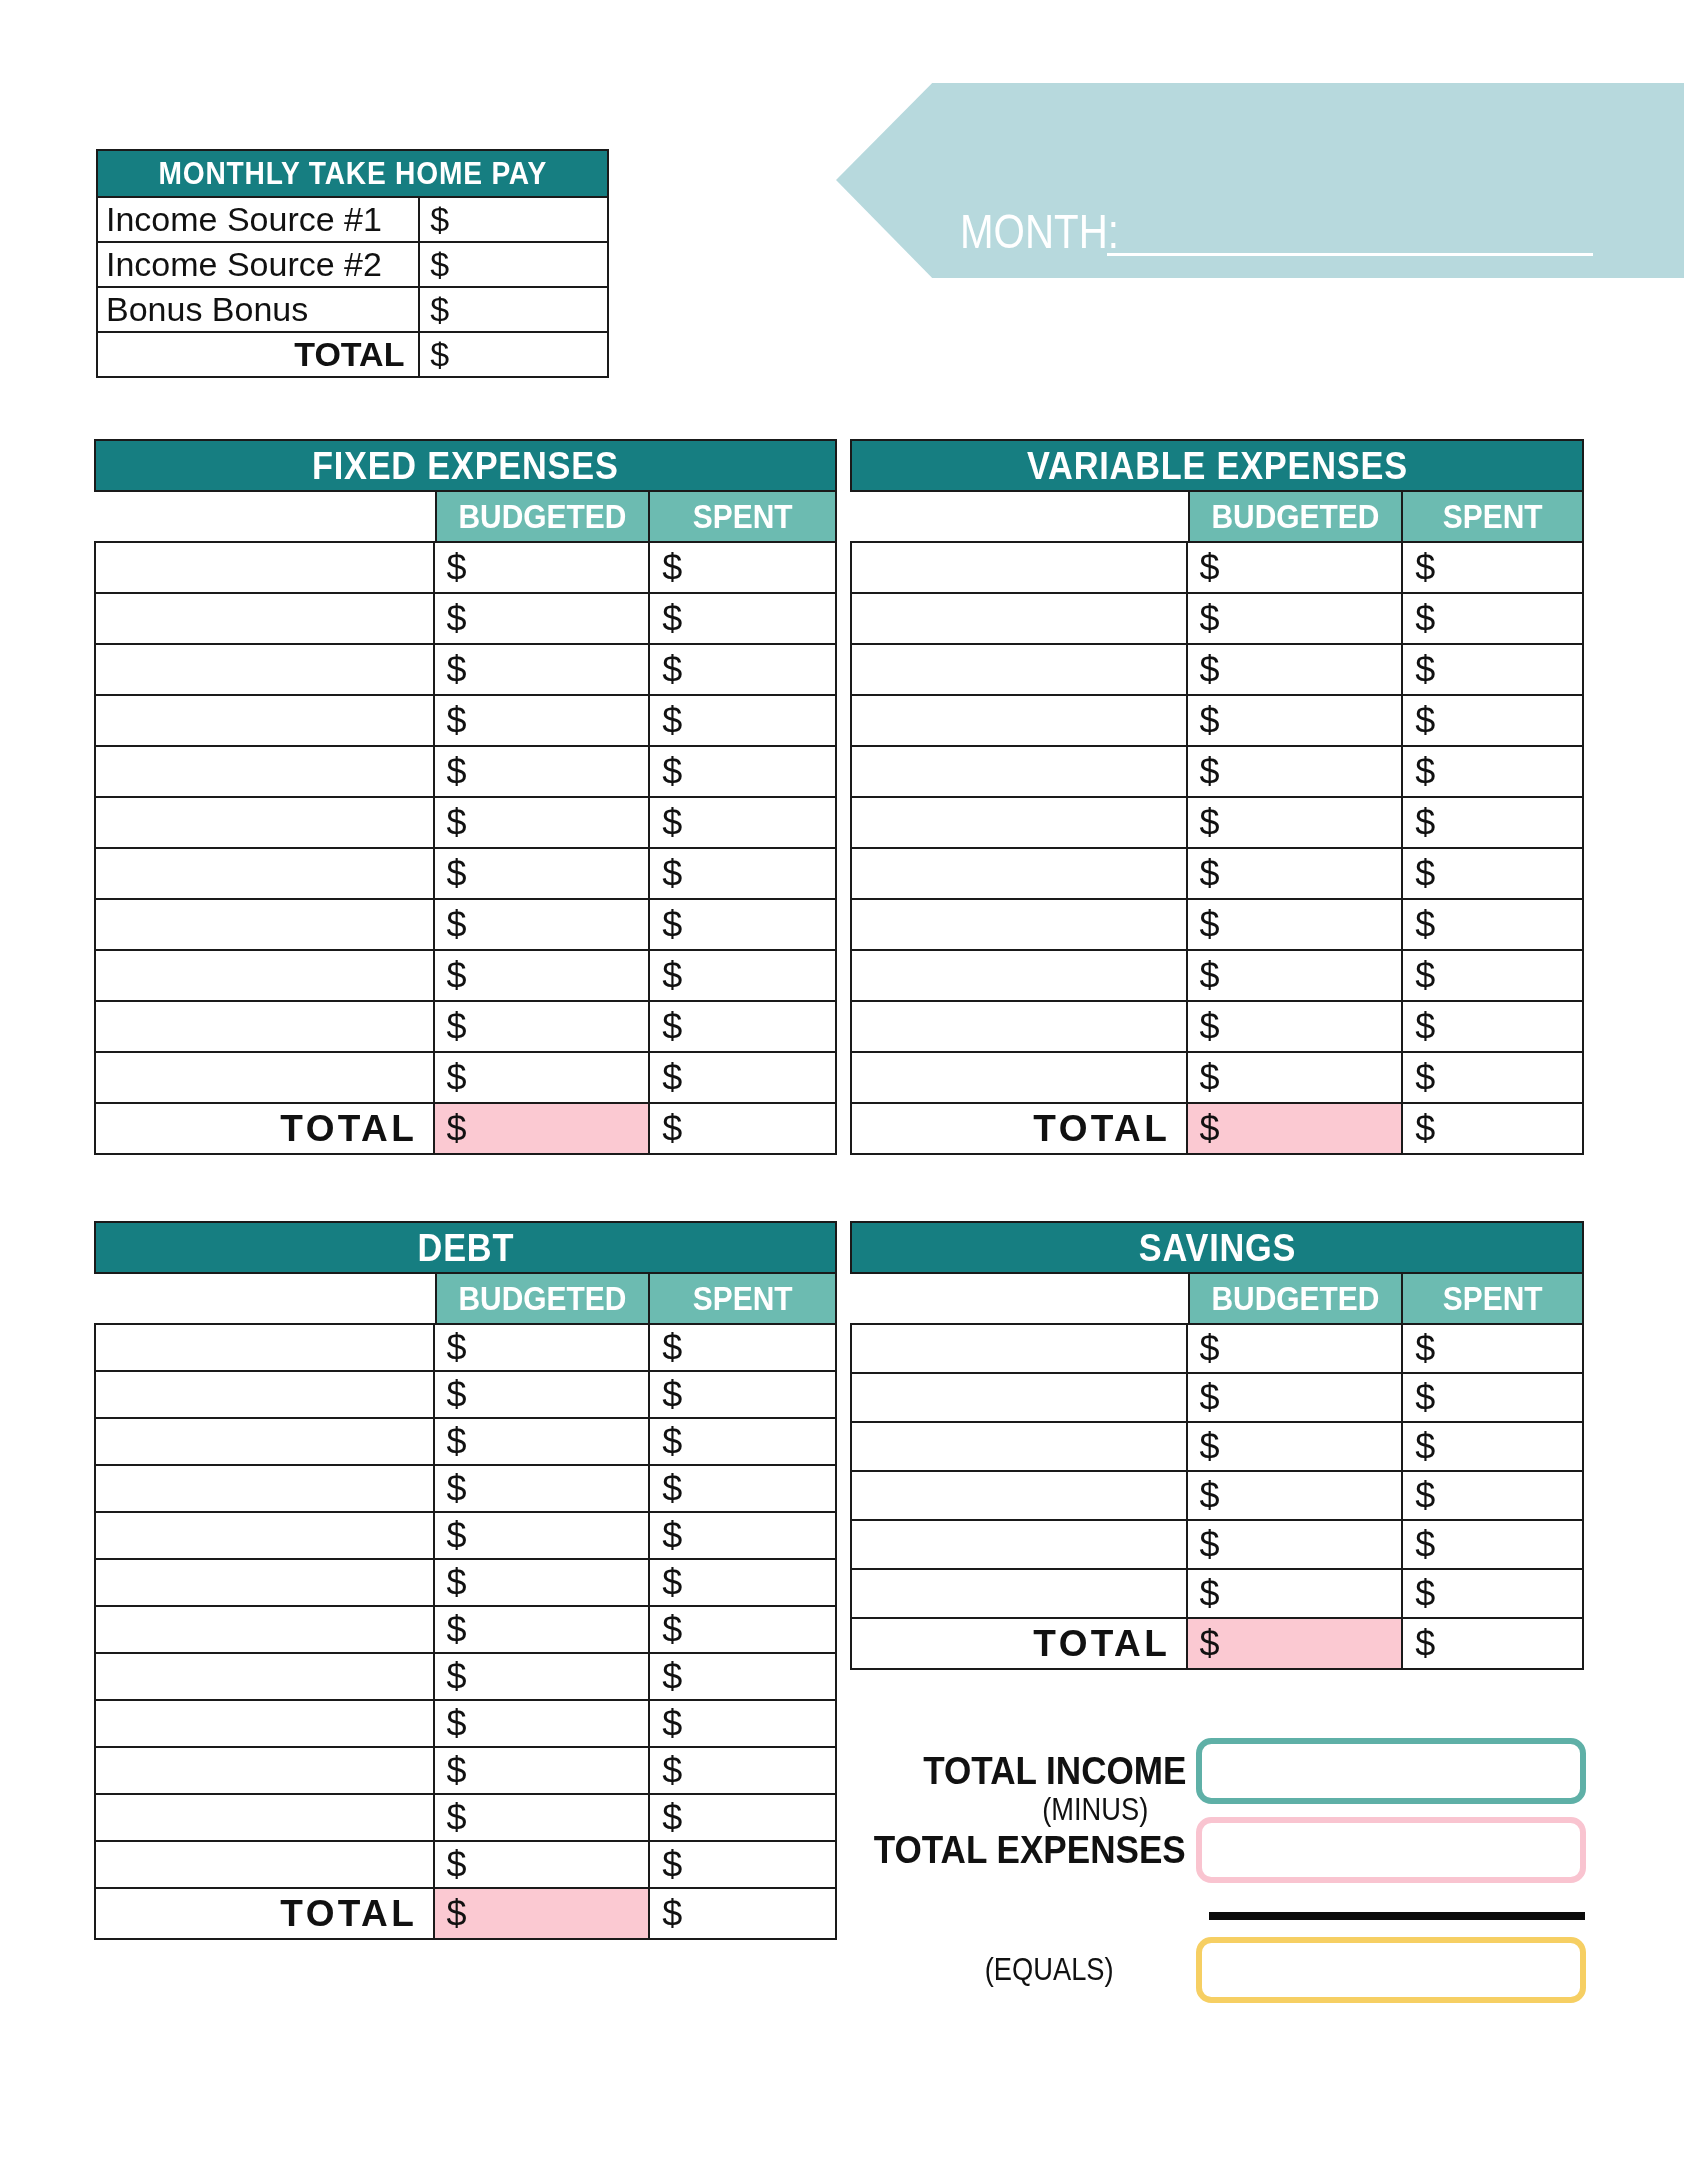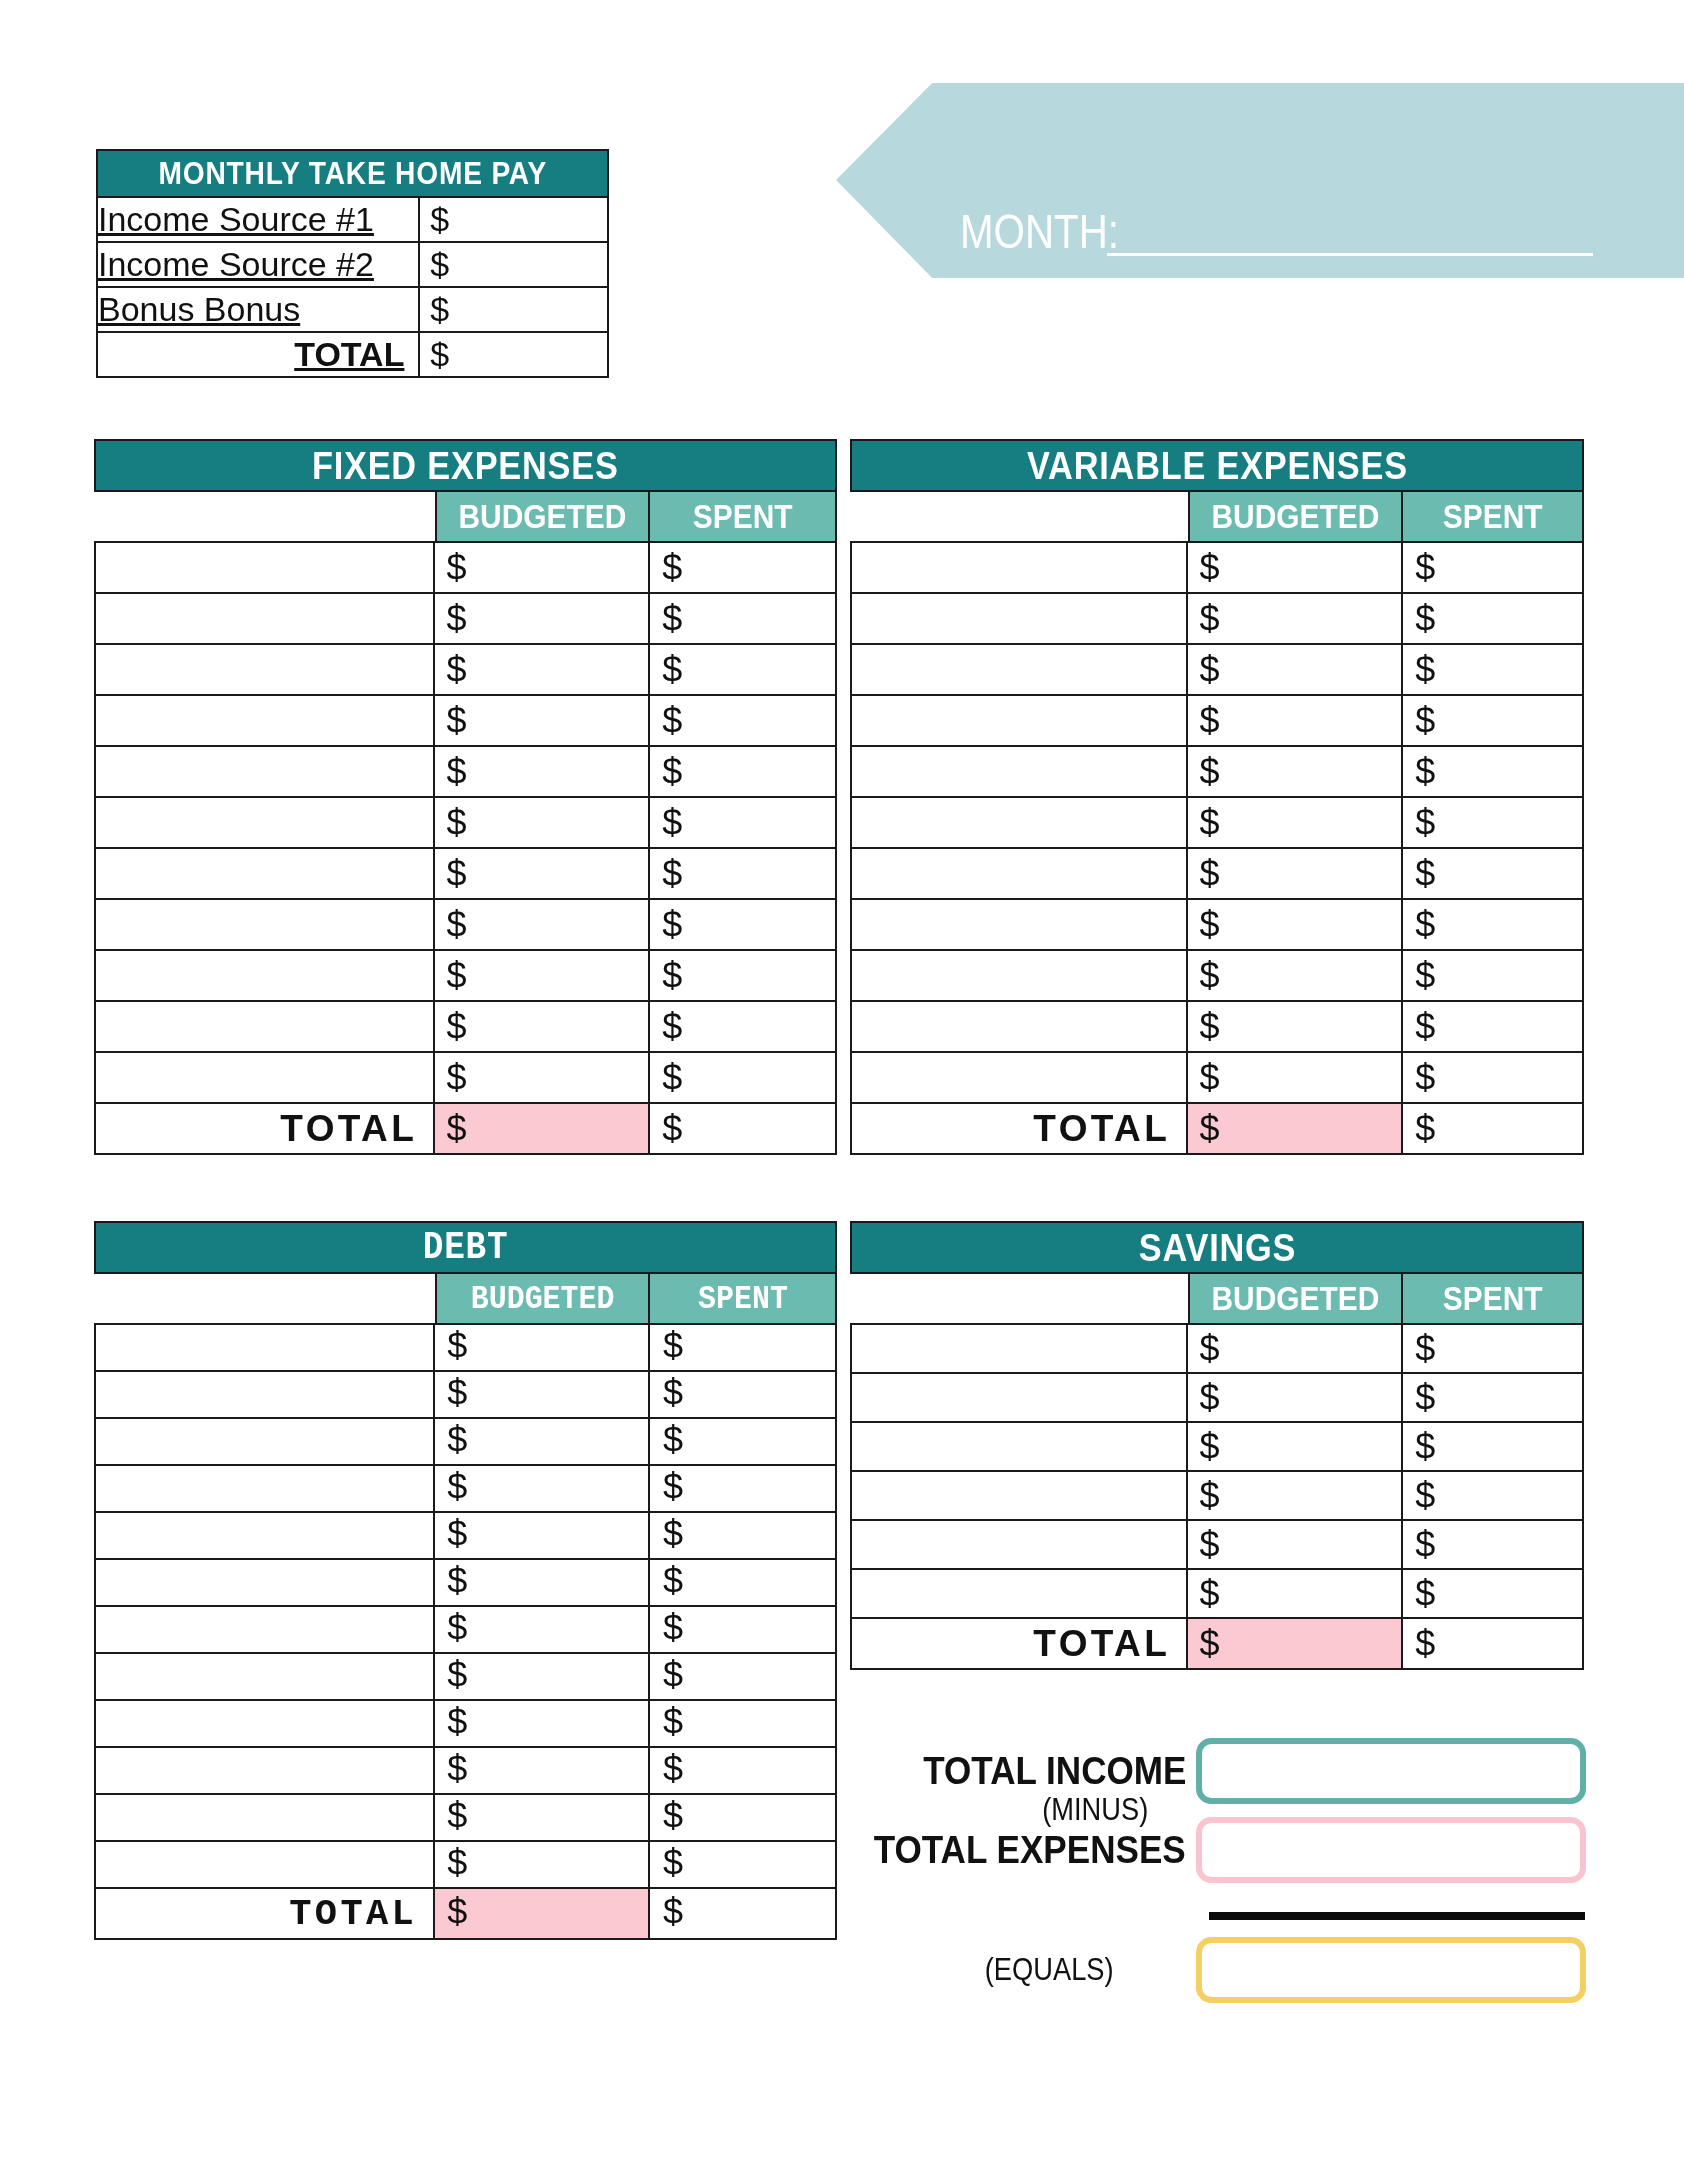--- a/index.html
+++ b/index.html
@@ -17,40 +17,40 @@
   .income .hdr{
     box-sizing:border-box;height:49px;background:var(--dark-teal);
     border:2.6px solid #1a1a1a;color:#fff;font-weight:bold;font-size:32px;
     display:flex;align-items:center;justify-content:center;letter-spacing:0.9px;
   }
   .income .row{display:flex;}
   .income .cell{
     box-sizing:border-box;height:45px;border-bottom:2.6px solid #1a1a1a;border-right:2.6px solid #1a1a1a;
     display:flex;align-items:center;font-size:34px;background:#fff;
   }
-  .income .c-label{width:324px;border-left:2.6px solid #1a1a1a;padding-left:0;text-decoration:underline;}
+  .income .c-label{width:324px;border-left:2.6px solid #1a1a1a;padding-left:8px;}
   .income .c-label.total{justify-content:flex-end;padding-right:13.6px;font-weight:bold;}
   .income .c-value{width:189px;padding-left:10.2px;}
 
   
   .banner{position:absolute;left:836px;top:83px;width:848px;height:195px;}
   .banner svg{position:absolute;left:0;top:0;}
   .banner .title{
     position:absolute;left:128px;top:25.6px;color:#fff;font-size:78px;font-weight:400;line-height:1.1;
   }
   .banner .month{
     position:absolute;left:124px;top:121px;color:#fff;font-size:48px;font-weight:400;
   }
   .banner .month-line{position:absolute;left:271px;top:170px;width:486px;height:3.4px;background:#fff;}
 
   
   .tbl{position:absolute;}
   .tbl-fixed   {left:94px; top:439px; width:743px; --c1:341px;--c2:216px;--c3:187px;--rowh:51px;}
   .tbl-variable{left:850px; top:439px; width:734px; --c1:338px;--c2:216px;--c3:181px;--rowh:51px;}
-  .tbl-debt    {left:94px; top:1221px;width:743px;font-family:Liberation Mono, monospace; --c1:341px;--c2:216px;--c3:187px;--rowh:47px;}
+  .tbl-debt    {left:94px; top:1221px;width:743px; --c1:341px;--c2:216px;--c3:187px;--rowh:47px;}
   .tbl-savings {left:850px; top:1221px;width:734px; --c1:338px;--c2:216px;--c3:181px;--rowh:49px;}
   .tbl .hdr{
     box-sizing:border-box;height:53px;background:var(--dark-teal);border:2.6px solid #1a1a1a;
     color:#fff;display:flex;align-items:center;justify-content:center;
     font-weight:bold;font-size:39px;letter-spacing:0.9px;
   }
   .tbl .sub{display:flex;height:51px;}
   .tbl .sub .blank{box-sizing:border-box;width:var(--c1);border-bottom:2.6px solid #1a1a1a;background:#fff;}
   .tbl .sub .tcell{
     box-sizing:border-box;background:var(--light-teal);color:#fff;font-weight:bold;font-size:34px;

